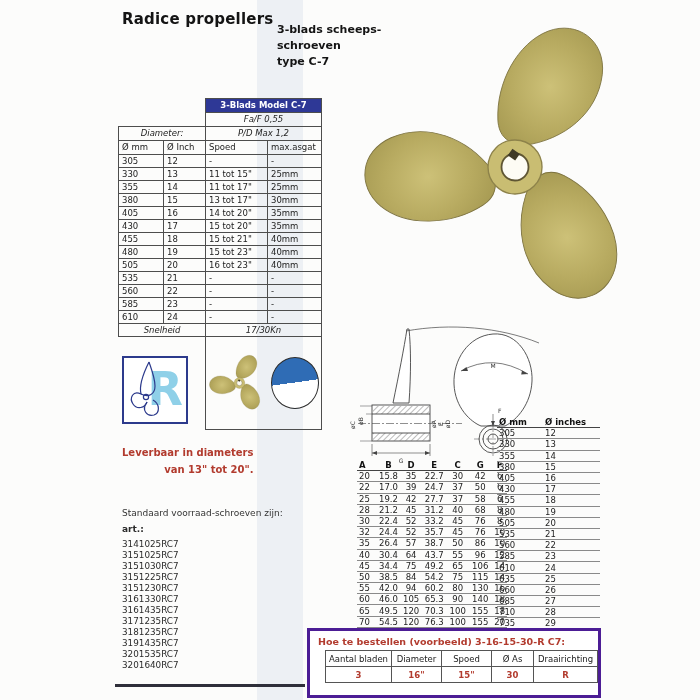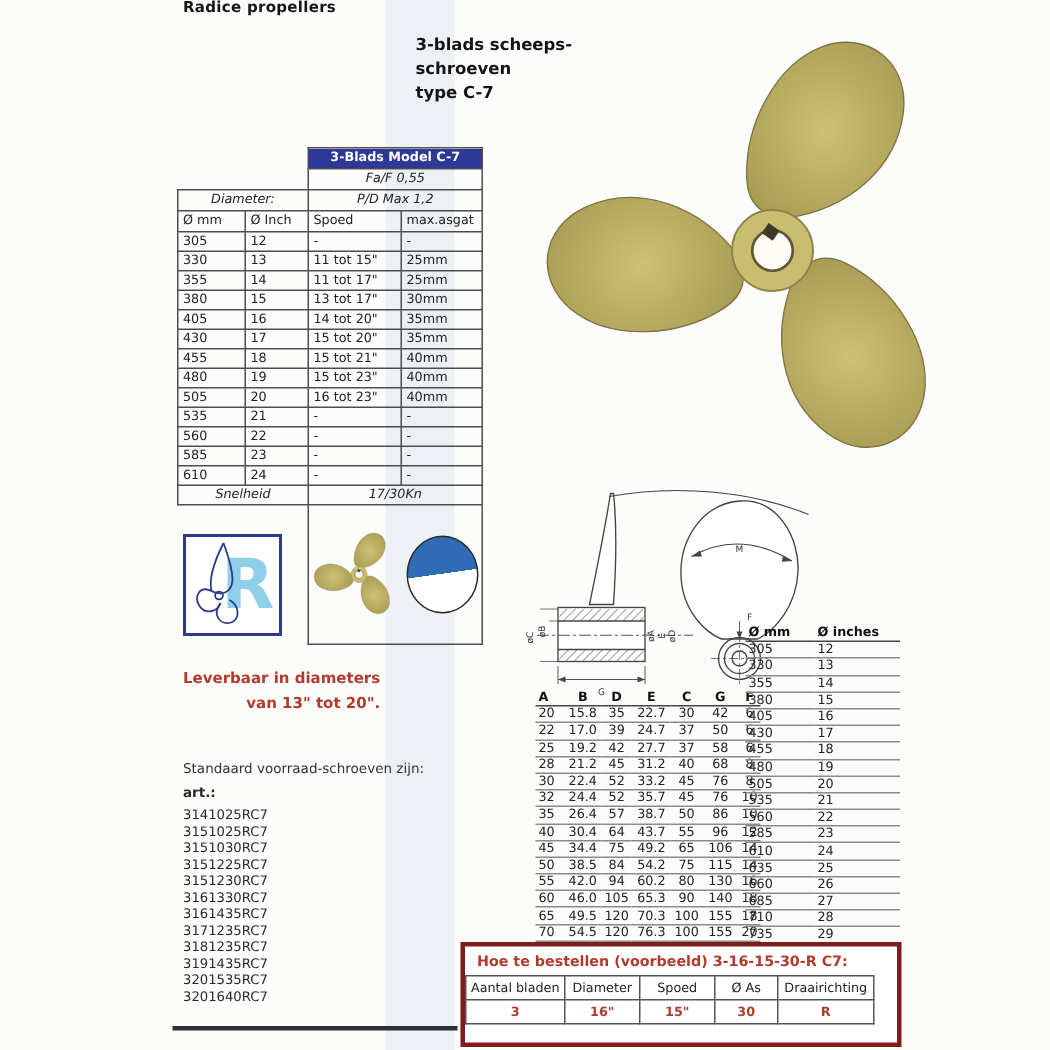--- a/index.html
+++ b/index.html
@@ -1,21 +1,21 @@
 <!DOCTYPE html>
 <html><head>
 <meta charset="utf-8">
 <style>
   html,body{margin:0;padding:0;}
   body{width:700px;height:700px;background:#fcfcfb;font-family:"DejaVu Sans",sans-serif;overflow:hidden;}
   #page{position:relative;width:700px;height:700px;}
 
   .band{position:absolute;left:257px;top:0;width:46px;height:700px;background:#edf0f4;}
 
-  .brand{position:absolute;left:122px;top:0;font-size:10px;font-weight:bold;color:#141414;letter-spacing:.2px;}
+  .brand{position:absolute;left:122px;top:10px;font-size:15px;font-weight:bold;color:#141414;letter-spacing:.2px;}
   .prod-title{position:absolute;left:277px;top:22px;font-size:11px;font-weight:bold;color:#141414;line-height:16px;white-space:pre-line;}
 
   
   .photo{position:absolute;left:352px;top:14px;width:326px;height:306px;}
 
   
   .spec-wrap{position:absolute;left:118px;top:98px;}
   table{border-collapse:collapse;}
   .spec{table-layout:fixed;width:203px;}
   .spec td{border:1px solid #4d4d4d;font-size:8.5px;color:#222;padding:0 3px;height:12px;line-height:11px;overflow:hidden;white-space:nowrap;}
@@ -46,23 +46,23 @@
   
   .rule-table td{font-size:8.5px;color:#222;border-bottom:1px solid #8a8a8a;padding:0 2px;height:10.2px;line-height:10px;white-space:nowrap;}
   .rule-table thead td{font-weight:bold;border-bottom:1.4px solid #444;color:#111;}
   .dim-wrap{position:absolute;left:357px;top:460px;}
   .dim td{text-align:center;}
   .dim td:first-child{text-align:left;}
   .dia-wrap{position:absolute;left:497px;top:417px;}
   .dia td{text-align:left;padding-right:14px;}
 
   
-  .order-box{position:absolute;left:307px;top:628px;width:288px;height:64px;border:3px solid #7f1d1d;background:#fff;}
+  .order-box{position:absolute;left:307px;top:628px;width:288px;height:64px;border:3px solid #4c1d95;background:#fff;}
   .order-title{margin:5px 8px 3px 8px;font-size:9.5px;font-weight:bold;color:#b23b2e;}
-  .order{margin:0 0;width:272px;table-layout:fixed;}
+  .order{margin:0 15px;width:272px;table-layout:fixed;}
   .order td{border:1px solid #555;font-size:8.5px;color:#222;text-align:center;height:13px;line-height:12px;}
   .order tbody td{color:#b23b2e;font-weight:bold;}
 </style>
 </head>
 <body>
 
 <div id="page">
 
   <div class="band"></div>
 

